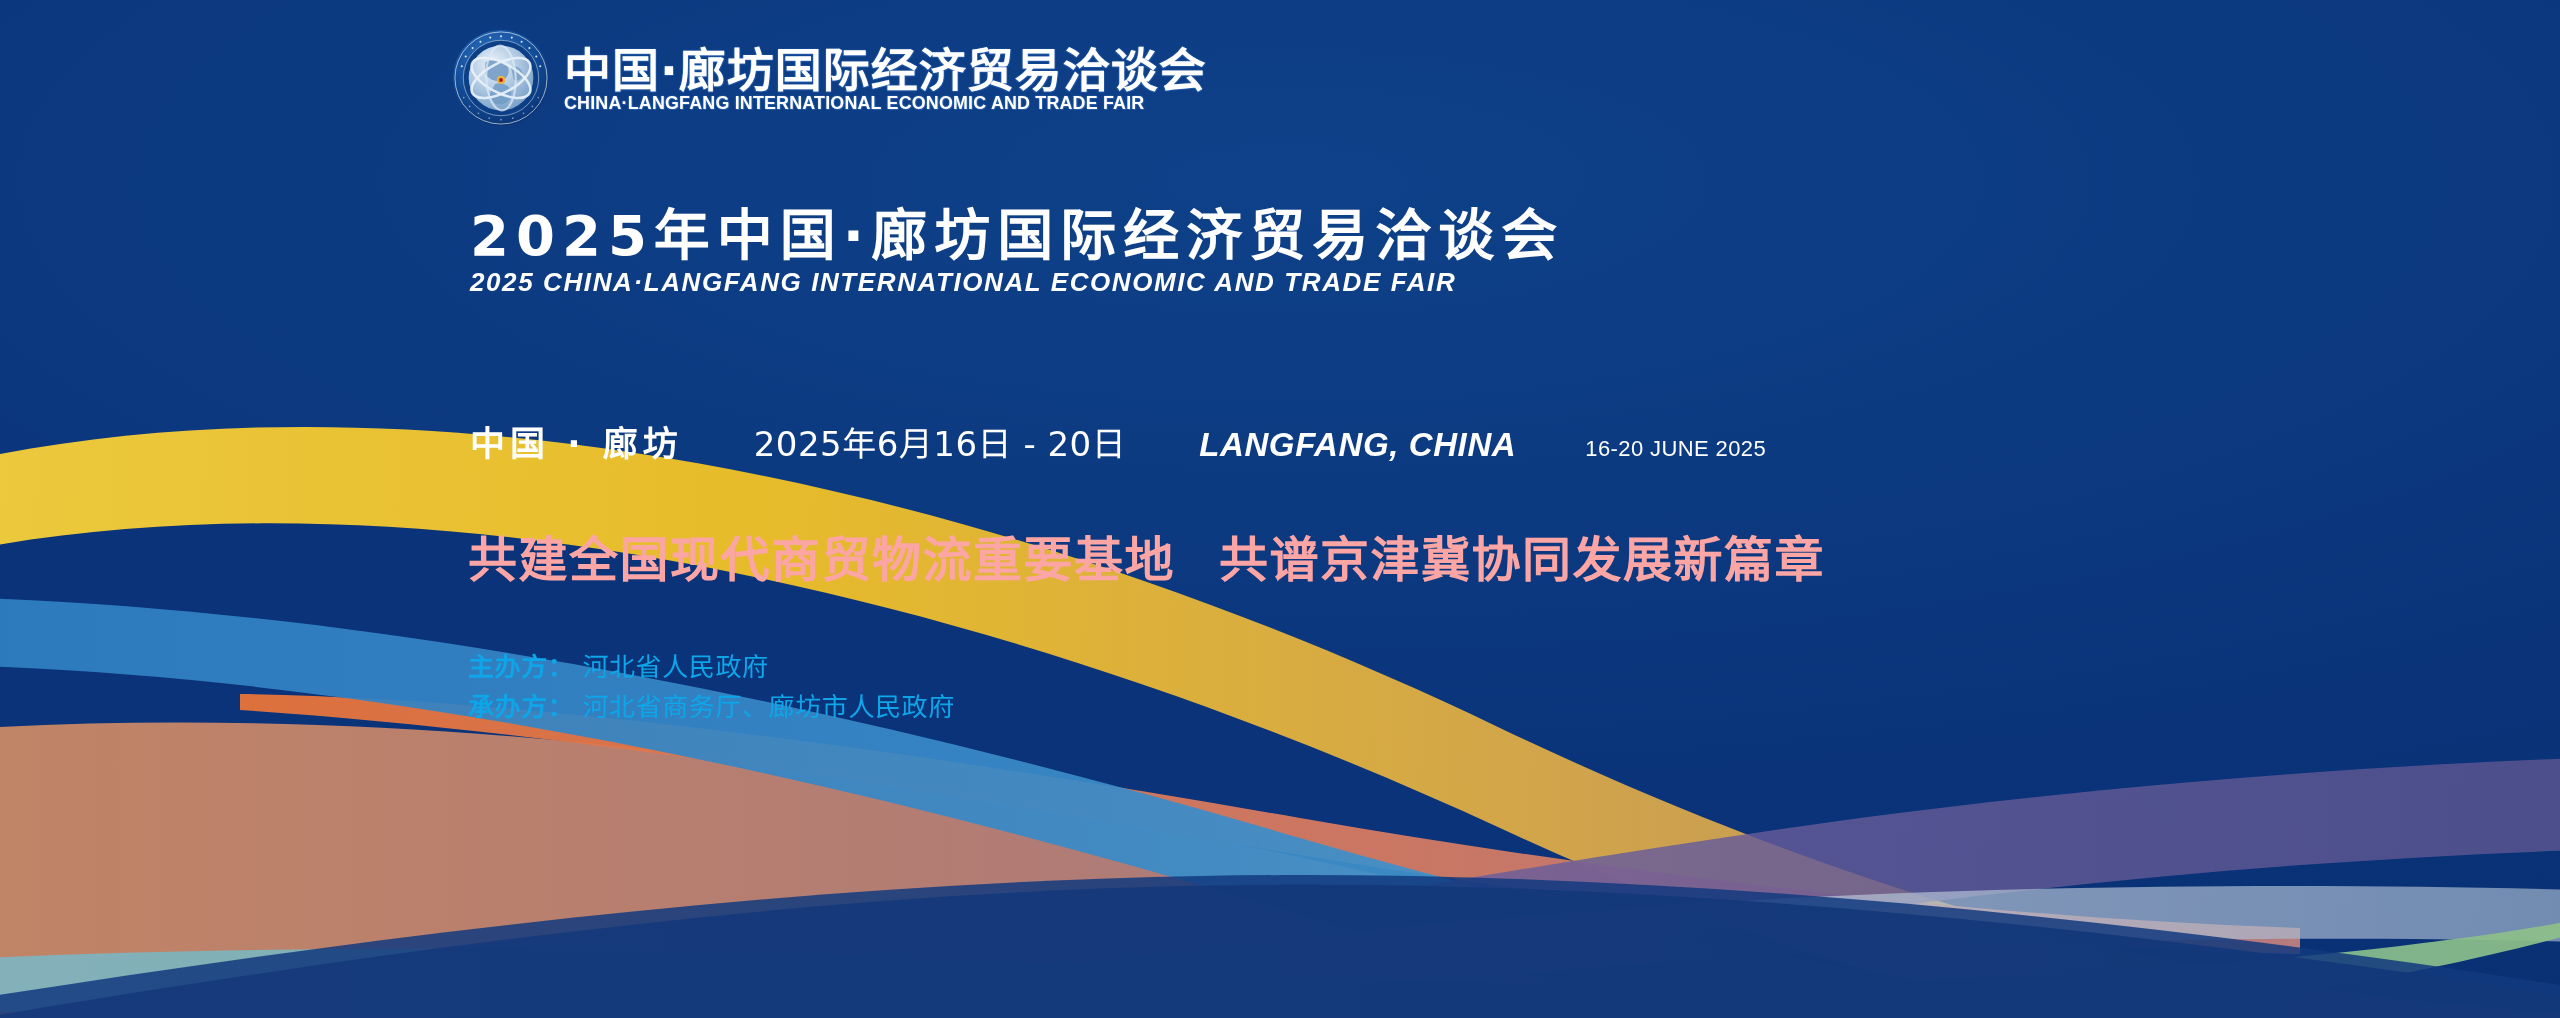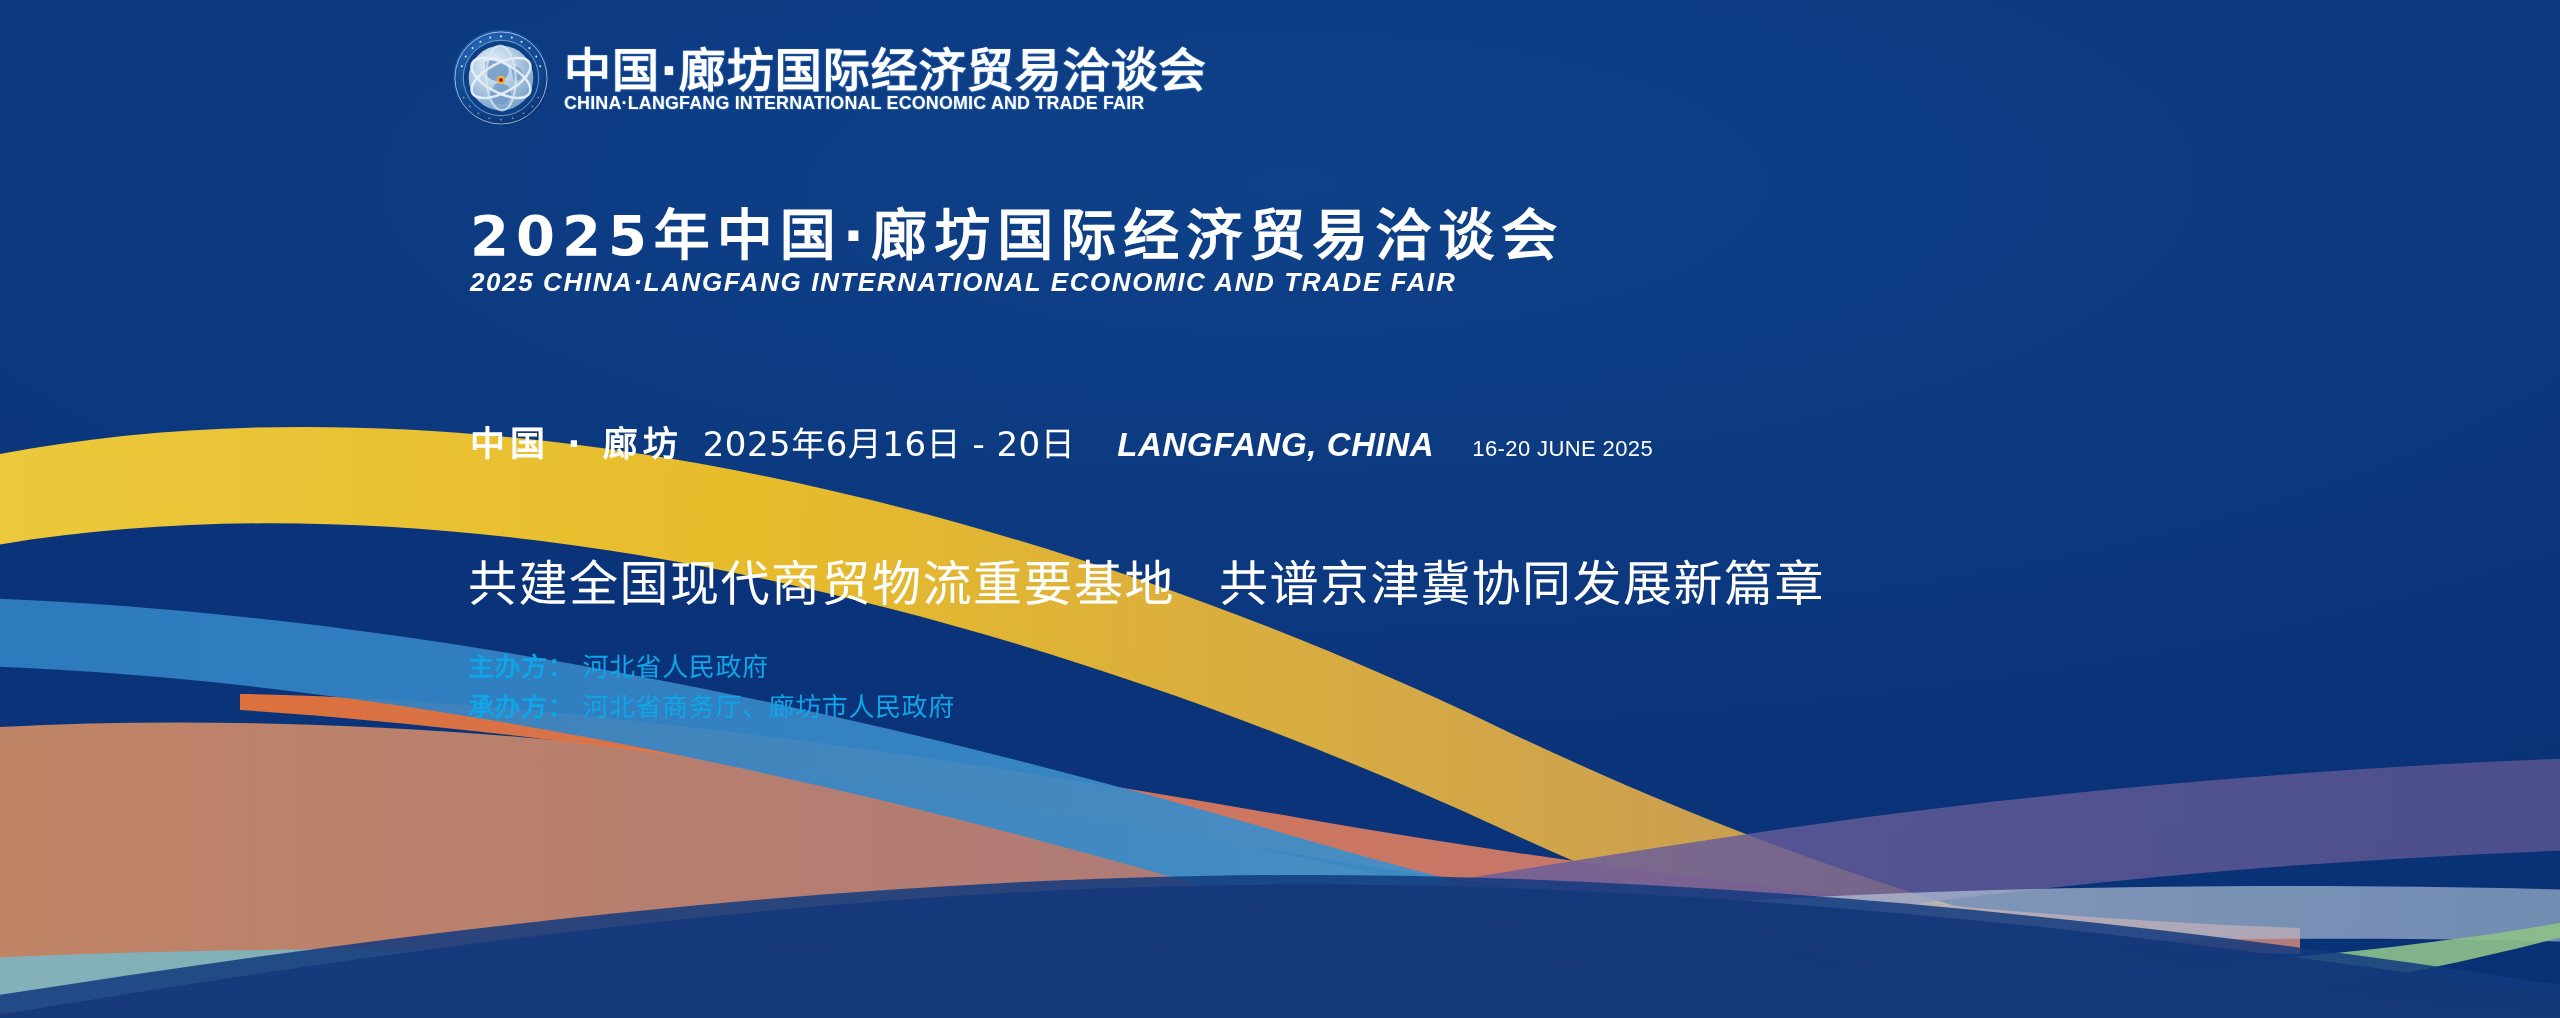--- a/index.html
+++ b/index.html
@@ -116,35 +116,36 @@
 
   
   #meta-strip {
     position: absolute;
     left: 470px;
     top: 415px;
     display: flex;
     align-items: baseline;
     white-space: nowrap;
     color: #ffffff;
+    gap: 31px;
   }
   #meta-strip .seg {
     display: inline-block;
   }
   .m-cn-place {
     font-size: 35px;
     font-weight: bold;
     letter-spacing: 5px;
     font-family: "DejaVu Sans", "Liberation Sans", sans-serif;
   }
   .m-cn-date {
     font-size: 34px;
     font-weight: normal;
     letter-spacing: 0.5px;
-    margin-left: 20px;
+    margin-left: 40px;
     font-family: "DejaVu Sans", "Liberation Sans", sans-serif;
   }
   .m-en-place {
     font-size: 33px;
     font-weight: bold;
     font-style: italic;
     letter-spacing: 0.6px;
     margin-left: 42px;
     font-family: "Liberation Sans", sans-serif;
   }
@@ -153,25 +154,25 @@
     font-weight: normal;
     letter-spacing: 0.4px;
     margin-left: 38px;
     font-family: "Liberation Sans", sans-serif;
   }
 
   
   #slogan {
     position: absolute;
     left: 468px;
-    top: 558px;
+    top: 534px;
     font-size: 49px;
     line-height: 1.1;
-    font-weight: normal;
-    color: #ffffff;
+    font-weight: bold;
+    color: #fca5a5;
     letter-spacing: 1.5px;
     white-space: nowrap;
     font-family: "DejaVu Sans", "Liberation Sans", sans-serif;
   }
   #slogan .gap {
     display: inline-block;
     width: 44px;
   }
 
   

